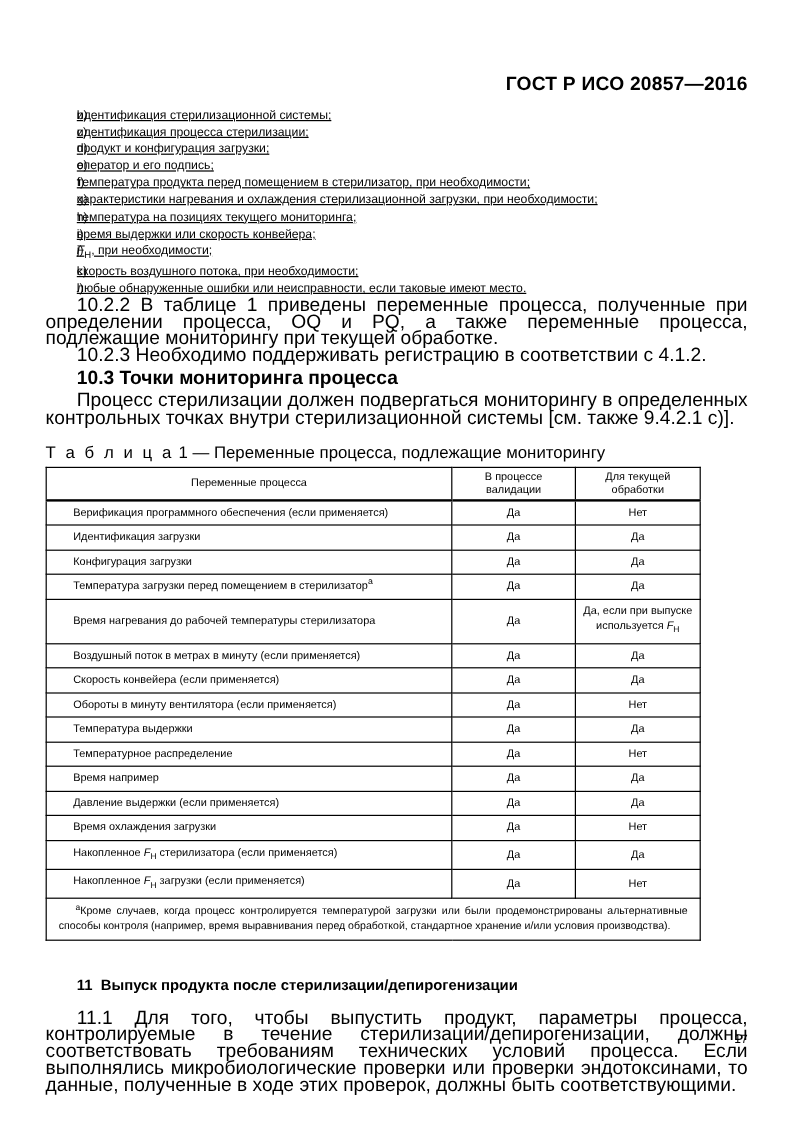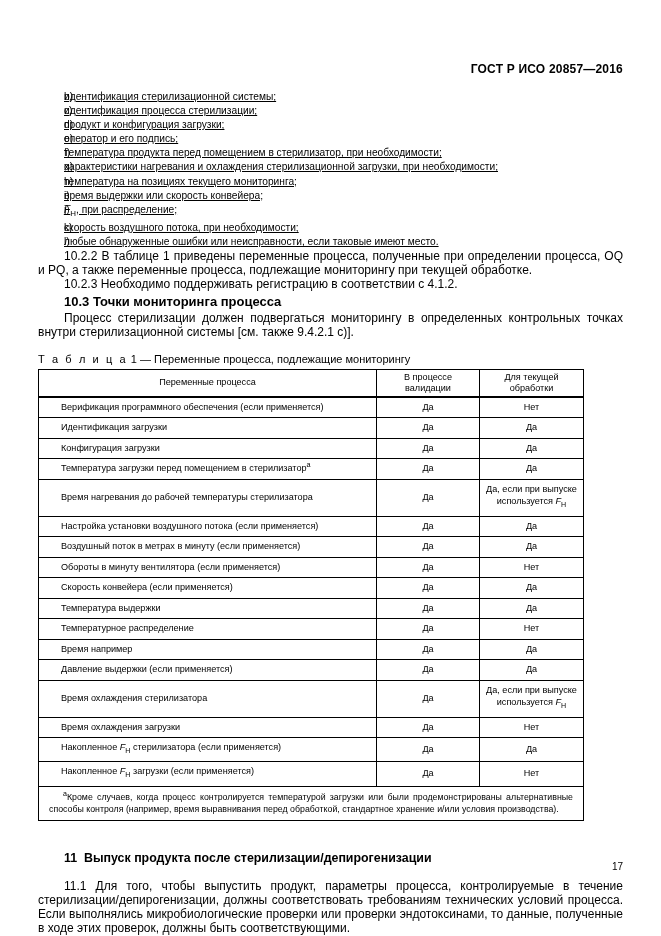--- a/index.html
+++ b/index.html
@@ -20,21 +20,21 @@
     position: absolute;
     inset: 0;
     padding: 0;
   }
 
   
   .doc-header {
     position: absolute;
     top: 62px;
     right: 38px;
-    font-size: 12px;
+    font-size: 16px;
     font-weight: bold;
     letter-spacing: 0.2px;
     white-space: nowrap;
   }
 
   
   .content {
     position: absolute;
     top: 90px;
     left: 38px;
@@ -54,40 +54,40 @@
     padding-left: 26px;
     box-sizing: border-box;
   }
   .list-item .txt {
     flex: 1 1 auto;
     text-decoration: underline;
   }
 
   
   .para {
-    font-size: 12px;
+    font-size: 16px;
     line-height: 14.1px;
     text-align: justify;
     text-indent: 26px;
     margin: 0;
   }
   .para.tight {
     margin-top: 0px;
   }
 
   .sub-head {
-    font-size: 13px;
+    font-size: 16px;
     font-weight: bold;
     margin: 3px 0 2px 0;
     text-indent: 26px;
   }
 
   
   .tbl-caption {
-    font-size: 11px;
+    font-size: 14px;
     margin: 13px 0 4px 0;
     white-space: nowrap;
   }
   .tbl-caption .sp {
     letter-spacing: 2.1px;
   }
 
   
   table.vartbl {
     border-collapse: collapse;
@@ -197,21 +197,21 @@
       <div class="list-item">
         <span class="marker">h)</span>
         <span class="txt">температура на позициях текущего мониторинга;</span>
       </div>
       <div class="list-item">
         <span class="marker">i)</span>
         <span class="txt">время выдержки или скорость конвейера;</span>
       </div>
       <div class="list-item">
         <span class="marker">j)</span>
-        <span class="txt"><span class="fh"><i>F</i><sub>Н</sub></span><span>, при распределение;</span></span>
+        <span class="txt"><span class="fh"><i>F</i><sub>Н</sub></span><span>, при необходимости;</span></span>
       </div>
       <div class="list-item">
         <span class="marker">k)</span>
         <span class="txt">скорость воздушного потока, при необходимости;</span>
       </div>
       <div class="list-item">
         <span class="marker">l)</span>
         <span class="txt">любые обнаруженные ошибки или неисправности, если таковые имеют место.</span>
       </div>
     </div>
@@ -262,63 +262,53 @@
           <td class="c1"><span>Температура загрузки перед помещением в стерилизатор</span><sup class="ast">a</sup></td>
           <td class="c2">Да</td>
           <td class="c3">Да</td>
         </tr>
         <tr class="tall">
           <td class="c1">Время нагревания до рабочей температуры стерилизатора</td>
           <td class="c2">Да</td>
           <td class="c3"><span>Да, если при выпуске</span><br><span>используется </span><span class="fh"><i>F</i><sub>Н</sub></span></td>
         </tr>
         <tr>
-          <td class="c1">Настройка установки воздушного потока (если применяется)</td>
-          <td class="c2">Да</td>
-          <td class="c3">Да</td>
-        </tr>
-        <tr>
           <td class="c1">Воздушный поток в метрах в минуту (если применяется)</td>
           <td class="c2">Да</td>
           <td class="c3">Да</td>
         </tr>
         <tr>
+          <td class="c1">Скорость конвейера (если применяется)</td>
+          <td class="c2">Да</td>
+          <td class="c3">Да</td>
+        </tr>
+        <tr>
           <td class="c1">Обороты в минуту вентилятора (если применяется)</td>
           <td class="c2">Да</td>
           <td class="c3">Нет</td>
         </tr>
         <tr>
-          <td class="c1">Скорость конвейера (если применяется)</td>
-          <td class="c2">Да</td>
-          <td class="c3">Да</td>
-        </tr>
-        <tr>
           <td class="c1">Температура выдержки</td>
           <td class="c2">Да</td>
           <td class="c3">Да</td>
         </tr>
         <tr>
           <td class="c1">Температурное распределение</td>
           <td class="c2">Да</td>
           <td class="c3">Нет</td>
         </tr>
         <tr>
           <td class="c1">Время например</td>
           <td class="c2">Да</td>
           <td class="c3">Да</td>
         </tr>
         <tr>
           <td class="c1">Давление выдержки (если применяется)</td>
           <td class="c2">Да</td>
           <td class="c3">Да</td>
-        </tr>
-        <tr class="tall">
-          <td class="c1">Время охлаждения стерилизатора</td>
-          <td class="c2">Да</td>
-          <td class="c3"><span>Да, если при выпуске</span><br><span>используется </span><span class="fh"><i>F</i><sub>Н</sub></span></td>
         </tr>
         <tr>
           <td class="c1">Время охлаждения загрузки</td>
           <td class="c2">Да</td>
           <td class="c3">Нет</td>
         </tr>
         <tr>
           <td class="c1"><span>Накопленное </span><span class="fh"><i>F</i><sub>Н</sub></span><span> стерилизатора (если применяется)</span></td>
           <td class="c2">Да</td>
           <td class="c3">Да</td>

